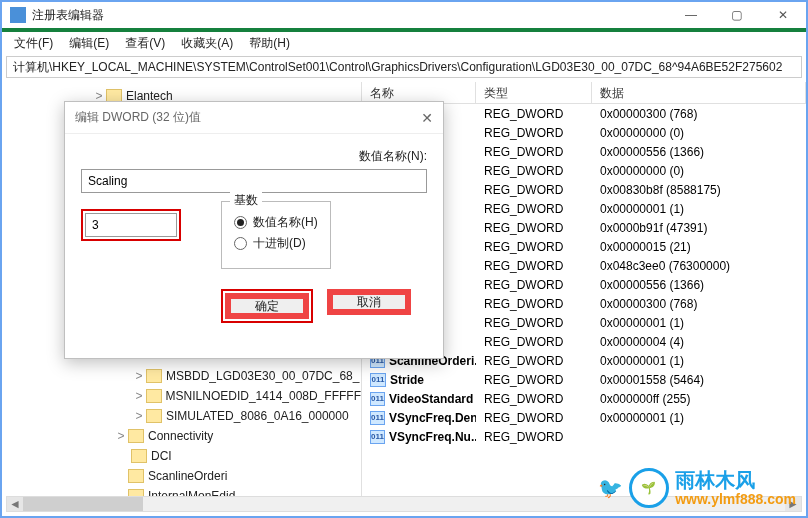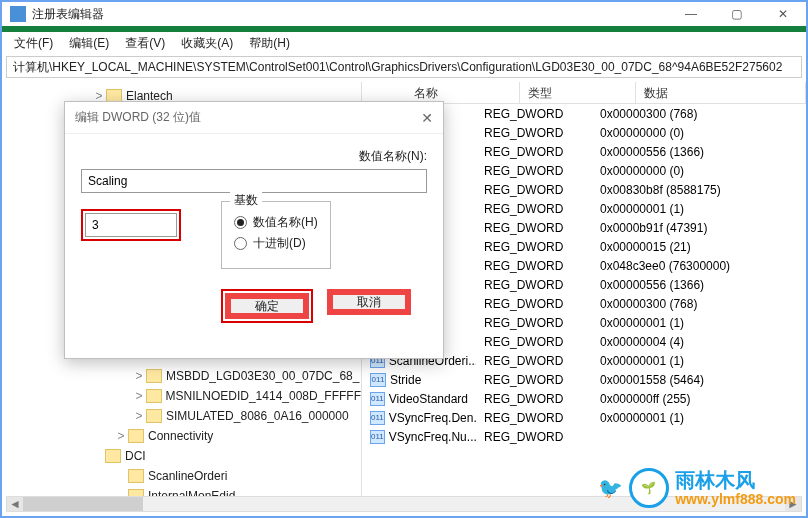--- a/index.html
+++ b/index.html
@@ -1,41 +1,41 @@
 <!DOCTYPE html>
 <html><head>
 <meta charset="utf-8">
 <style>
 * { box-sizing: border-box; font-family: "Microsoft YaHei", "Segoe UI", sans-serif; font-size: 12px; }
 body { margin: 0; padding: 0; width: 808px; height: 518px; background: #fff; position: relative; overflow: hidden; border: 2px solid #6aa4f0; }
-.titlebar { height: 30px; display: flex; align-items: center; background: #fff; border-bottom: 6px solid #15803d; }
+.titlebar { height: 30px; display: flex; align-items: center; background: #fff; border-bottom: 4px solid #15803d; }
 .title-icon { width: 16px; height: 16px; margin: 0 6px 0 8px; background: #4a90d9; display: inline-block; }
 .title-text { flex: 1; color: #222; }
 .win-btns { display: flex; }
 .win-btn { width: 46px; height: 30px; display: flex; align-items: center; justify-content: center; color: #555; }
 .win-btn.close { color: #555; }
 .menubar { height: 22px; display: flex; align-items: center; padding: 0 4px; background: #fff; }
 .menu-item { padding: 2px 8px; color: #222; }
 .addressbar { height: 22px; border: 1px solid #ccc; margin: 2px 4px 4px 4px; padding: 2px 6px; color: #222; white-space: nowrap; overflow: hidden; }
 .workspace { display: flex; height: 418px; }
 .tree { width: 360px; border-right: 1px solid #e0e0e0; overflow: hidden; position: relative; padding-top: 4px; }
 .tree-row { display: flex; align-items: center; height: 20px; color: #222; white-space: nowrap; }
 .tw { display:inline-block; width: 14px; text-align: center; color: #888; }
 .folder-icon { width: 16px; height: 14px; background: #ffe9a2; border: 1px solid #e0c268; margin-right: 4px; display: inline-block; }
 .list { flex: 1; overflow: hidden; position: relative; }
-.list-header { display: flex; height: 22px; border-bottom: 1px solid #e0e0e0; background: #fff; margin-left: 44px; }
+.list-header { display: flex; height: 22px; border-bottom: 1px solid #e0e0e0; background: #fff; }
 .list-header > div { padding: 3px 8px; border-right: 1px solid #e0e0e0; color: #333; }
 .col-name { width: 114px; }
 .col-type { width: 116px; }
 .col-data { flex:1; }
 .list-body { }
 .list-row { display: flex; height: 19px; align-items: center; }
 .list-row > div { padding: 0 8px; white-space: nowrap; overflow: hidden; }
 .val-icon { width: 16px; height: 14px; margin-right: 4px; display: inline-block; background: #cfe8ff; border: 1px solid #6aa4f0; font-size: 8px; line-height: 12px; text-align: center; color: #2a5aa8; }
-.list-row .col-name { display: flex; align-items: flex-start; }
+.list-row .col-name { display: flex; align-items: flex-start; font-weight: bold; }
 
 .dialog { position: absolute; left: 62px; top: 99px; width: 380px; height: 258px; background: #fff; border: 1px solid #bfbfbf; box-shadow: 0 4px 16px rgba(0,0,0,0.25); }
 .dlg-title { height: 32px; display: flex; align-items: center; padding: 0 10px; color: #666; border-bottom: 1px solid #eee; }
 .dlg-title .spacer { flex:1; }
 .dlg-close { font-size: 14px; color: #666; }
 .dlg-body { padding: 10px 16px; color: #222; }
 .dlg-label { margin: 4px 0; text-align: right; }
 .dlg-input { width: 346px; height: 24px; border: 1px solid #999; padding: 2px 6px; background: #fff; }
 .dlg-row2 { display: flex; margin-top: 16px; gap: 40px; }
 .dlg-val { }
@@ -102,21 +102,21 @@
     <div class="tree-row" style="padding-left:130px">
       <span class="tw">&gt;</span>
       <span class="folder-icon"></span>
       <span>SIMULATED_8086_0A16_000000</span>
     </div>
     <div class="tree-row" style="padding-left:112px">
       <span class="tw">&gt;</span>
       <span class="folder-icon"></span>
       <span>Connectivity</span>
     </div>
-    <div class="tree-row" style="padding-left:89px">
+    <div class="tree-row" style="padding-left:115px">
       <span class="tw"></span>
       <span class="folder-icon"></span>
       <span>DCI</span>
     </div>
     <div class="tree-row" style="padding-left:112px">
       <span class="tw"></span>
       <span class="folder-icon"></span>
       <span>ScanlineOrderi</span>
     </div>
     <div class="tree-row" style="padding-left:112px">

